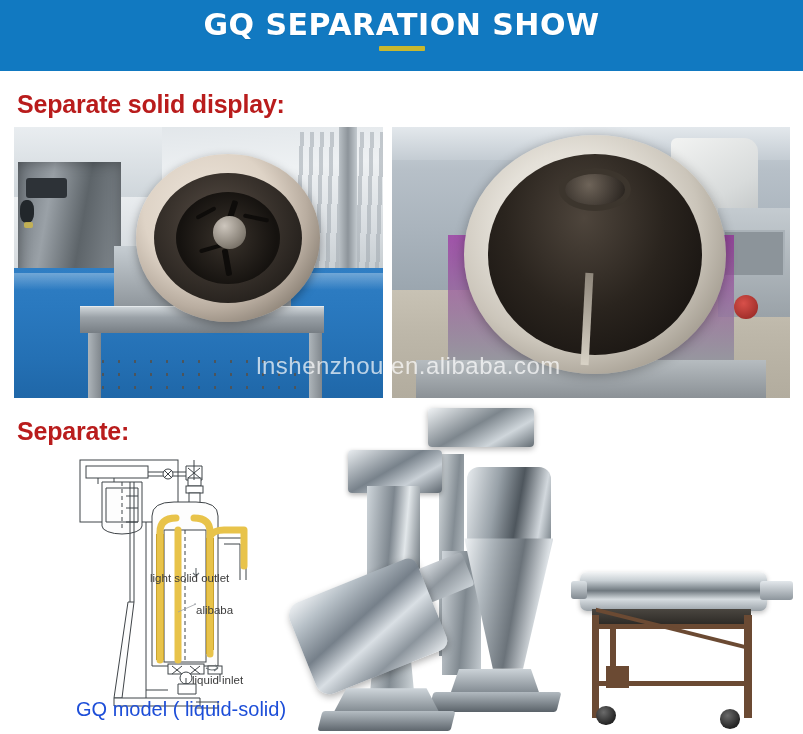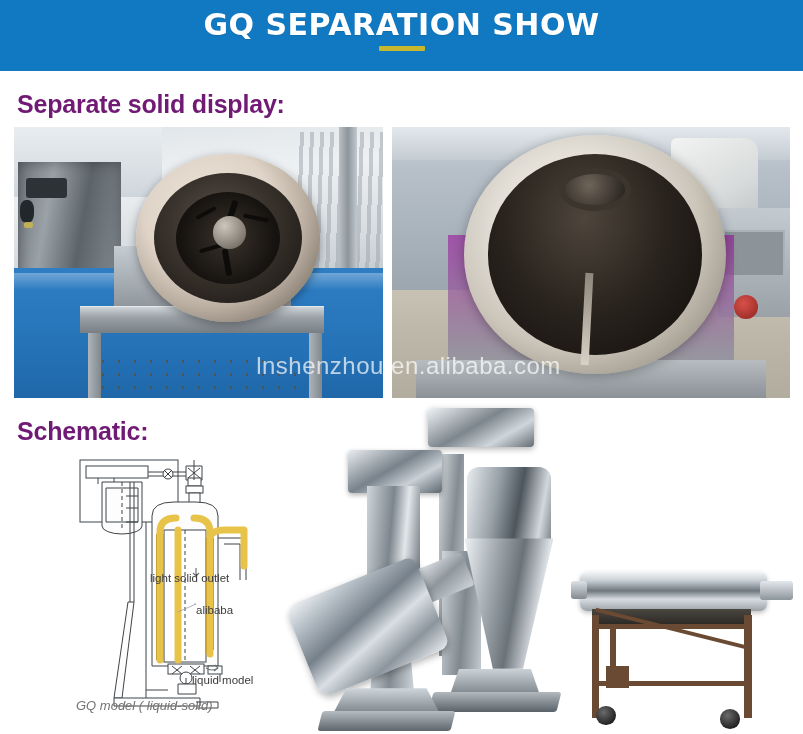--- a/index.html
+++ b/index.html
@@ -28,21 +28,21 @@
     text-shadow: 0 1px 1px rgba(0,0,0,0.10);
     font-family: "DejaVu Sans", sans-serif;
   }
   .header-accent {
     width: 46px; height: 5px; background: #c8b82e; margin-top: 3px; border-radius:1px;
   }
 
   
   .sec-head {
     position: absolute;
-    color: #701a75;
+    color: #b91c1c;
     font-weight: bold;
     font-size: 25px;
     letter-spacing: -0.2px;
     font-family: "Liberation Sans", sans-serif;
   }
   #head-solid { left: 17px; top: 90px; }
   #head-schem { left: 17px; top: 417px; }
 
   
   .photo { position: absolute; overflow: hidden; }
@@ -131,22 +131,22 @@
   .R-seam { position:absolute; left:48%; top:54%; width:2%; height:34%;
     background: linear-gradient(180deg,#8e867a,#d8d2c6); transform:rotate(3deg); }
 
   
   #schematic { position:absolute; left:68px; top:452px; width:276px; height:282px; }
   .sch-lbl { position:absolute; color:#3b3b3b; font-size:11.5px;
     font-family:"Liberation Sans",sans-serif; white-space:nowrap; }
   #lbl-light { left:150px; top:572px; }
   #lbl-sed   { left:196px; top:604px; }
   #lbl-inlet { left:192px; top:674px; }
-  #cap-gq    { position:absolute; left:76px; top:698px; color:#737373;
-    font-size:13px; white-space:nowrap; font-family:"Liberation Sans",sans-serif;font-style:italic;}
+  #cap-gq    { position:absolute; left:76px; top:698px; color:#1d4ed8;
+    font-size:20px; white-space:nowrap; font-family:"Liberation Sans",sans-serif;}
 
   
   #prod-machines { position:absolute; left:292px; top:408px; width:278px; height:326px; }
   #prod-cart     { position:absolute; left:566px; top:556px; width:234px; height:178px; }
 
   
   .mA-drum { position:absolute; left:2%; top:52%; width:50%; height:30%;
     border-radius: 14px 10px 10px 14px;
     background: linear-gradient(160deg,#f2f4f6 0%,#b9c2c9 18%,#76808a 42%,#d9dfe4 60%,#8c959d 80%,#e8ecef 100%);
     transform: rotate(-22deg); box-shadow:0 3px 7px rgba(0,0,0,.3); }
@@ -257,21 +257,21 @@
       <div class="R-base"></div>
       <div class="R-drum-out"></div>
       <div class="R-drum-mid"></div>
       <div class="R-ring"></div>
       <div class="R-seam"></div>
     </div>
   </div>
 
   <div class="wm-mid">lnshenzhou.en.alibaba.com</div>
 
-  <div class="sec-head" id="head-schem">Schematic:</div>
+  <div class="sec-head" id="head-schem">Separate:</div>
 
   <svg id="schematic" viewBox="0 0 276 282">
     <g fill="none" stroke="#3f4448" stroke-width="1">
 
       <rect x="12" y="8" width="98" height="62"></rect>
       <rect x="18" y="14" width="62" height="12"></rect>
       <path d="M30 26 v6 M46 26 v6"></path>
 
       <path d="M34 30 h40 v44 a20 8 0 0 1 -40 0 z" fill="#fdfdfd"></path>
       <path d="M38 36 h32 v34 h-32 z"></path>
@@ -334,21 +334,21 @@
     </g>
 
     <g fill="none" stroke="#6d7478" stroke-width="1.2">
       <path d="M128 116 v8 m-3 -3 l3 3 l3 -3"></path>
       <path d="M150 216 q-6 4 -12 0 m12 0 l-3 -3 m3 3 l-4 3"></path>
     </g>
   </svg>
 
   <div class="sch-lbl" id="lbl-light">light solid outlet</div>
   <div class="sch-lbl" id="lbl-sed">alibaba</div>
-  <div class="sch-lbl" id="lbl-inlet">liquid model</div>
+  <div class="sch-lbl" id="lbl-inlet">liquid inlet</div>
   <div id="cap-gq">GQ model ( liquid-solid)</div>
 
   <div id="prod-machines">
     <div class="mB-head"></div>
     <div class="mB-col"></div>
     <div class="mB-bowl"></div>
     <div class="mB-frame"></div>
     <div class="mB-cone"></div>
     <div class="mB-foot"></div>
     <div class="mB-plate"></div>

